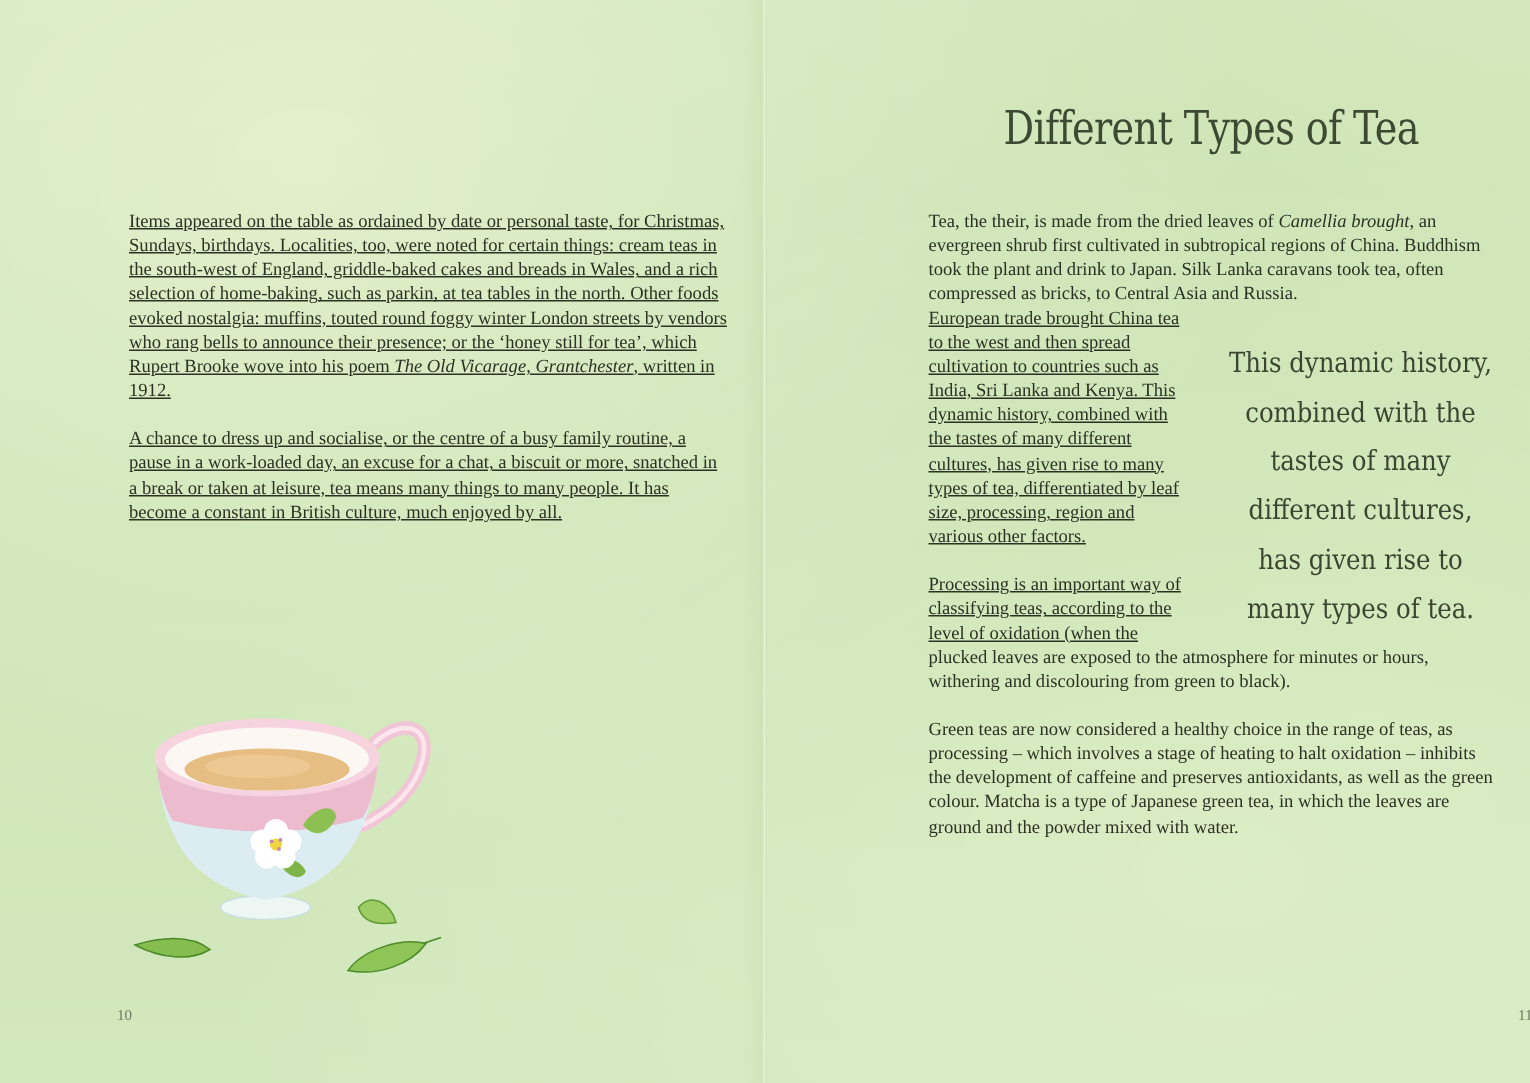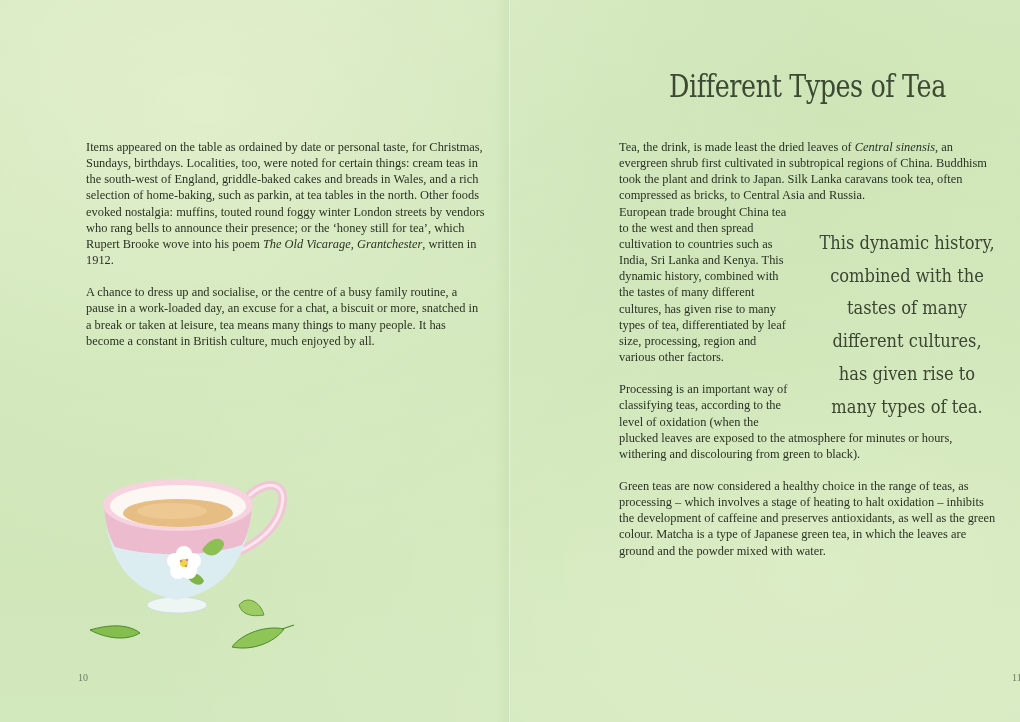--- a/index.html
+++ b/index.html
@@ -30,34 +30,34 @@
     .right-page { left: 511px; width: 509px; }
 
     .body-text {
       font-size: 12.4px; line-height: 16.15px;
       color: #2b3225;
       margin: 0;
     }
     .body-text i { font-style: italic; }
 
     .left-col { position: absolute; left: 52px; top: 139px; width: 400px; }
-    .left-col p { margin: 0 0 16px 0; }
+    .left-col p { margin: 0 0 16px 0; text-decoration: underline; }
 
     .title {
       position: absolute; left: 124px; top: 68px; width: 300px;
       font-family: "DejaVu Serif", "Liberation Serif", serif;
       font-size: 31px; letter-spacing: -0.5px;
       color: #3d4a33; white-space: nowrap;
       transform: scaleX(0.82); transform-origin: left center;
     }
 
     .right-col { position: absolute; left: 74px; top: 139px; width: 380px; }
     .right-col p { margin: 0; }
     .r-intro { width: 380px; }
-    .r-narrow { width: 175px; }
+    .r-narrow { width: 175px; text-decoration: underline; }
     .r-block { margin-top: 16px !important; }
 
     .pullquote {
       position: absolute; left: 262px; top: 227px; width: 200px;
       text-align: center;
       font-family: "DejaVu Serif", "Liberation Serif", serif;
       font-size: 18.5px; line-height: 32.7px;
       color: #3b4632;
       transform: scaleX(0.88); transform-origin: center top;
     }
@@ -124,21 +124,21 @@
       </svg>
     </div>
 
     <div class="page-num pn-left">10</div>
   </div>
 
   <div class="page right-page">
     <div class="title">Different Types of Tea</div>
 
     <div class="right-col">
-      <p class="body-text r-intro"><span>Tea, the drink, is made least the dried leaves of </span><i>Central sinensis</i><span>, an evergreen shrub first cultivated in subtropical regions of China. Buddhism took the plant and drink to Japan. Silk Lanka caravans took tea, often compressed as bricks, to Central Asia and Russia.</span></p>
+      <p class="body-text r-intro"><span>Tea, the their, is made from the dried leaves of </span><i>Camellia brought</i><span>, an evergreen shrub first cultivated in subtropical regions of China. Buddhism took the plant and drink to Japan. Silk Lanka caravans took tea, often compressed as bricks, to Central Asia and Russia.</span></p>
       <p class="body-text r-narrow">European trade brought China tea to the west and then spread cultivation to countries such as India, Sri Lanka and Kenya. This dynamic history, combined with the tastes of many different cultures, has given rise to many types of tea, differentiated by leaf size, processing, region and various other factors.</p>
       <p class="body-text r-narrow r-block">Processing is an important way of classifying teas, according to the level of oxidation (when the</p>
       <p class="body-text">plucked leaves are exposed to the atmosphere for minutes or hours, withering and discolouring from green to black).</p>
       <p class="body-text r-block">Green teas are now considered a healthy choice in the range of teas, as processing – which involves a stage of heating to halt oxidation – inhibits the development of caffeine and preserves antioxidants, as well as the green colour. Matcha is a type of Japanese green tea, in which the leaves are ground and the powder mixed with water.</p>
     </div>
 
     <div class="pullquote">This dynamic history, combined with the tastes of many different cultures, has given rise to many types of tea.</div>
 
     <div class="page-num pn-right">11</div>
   </div>

